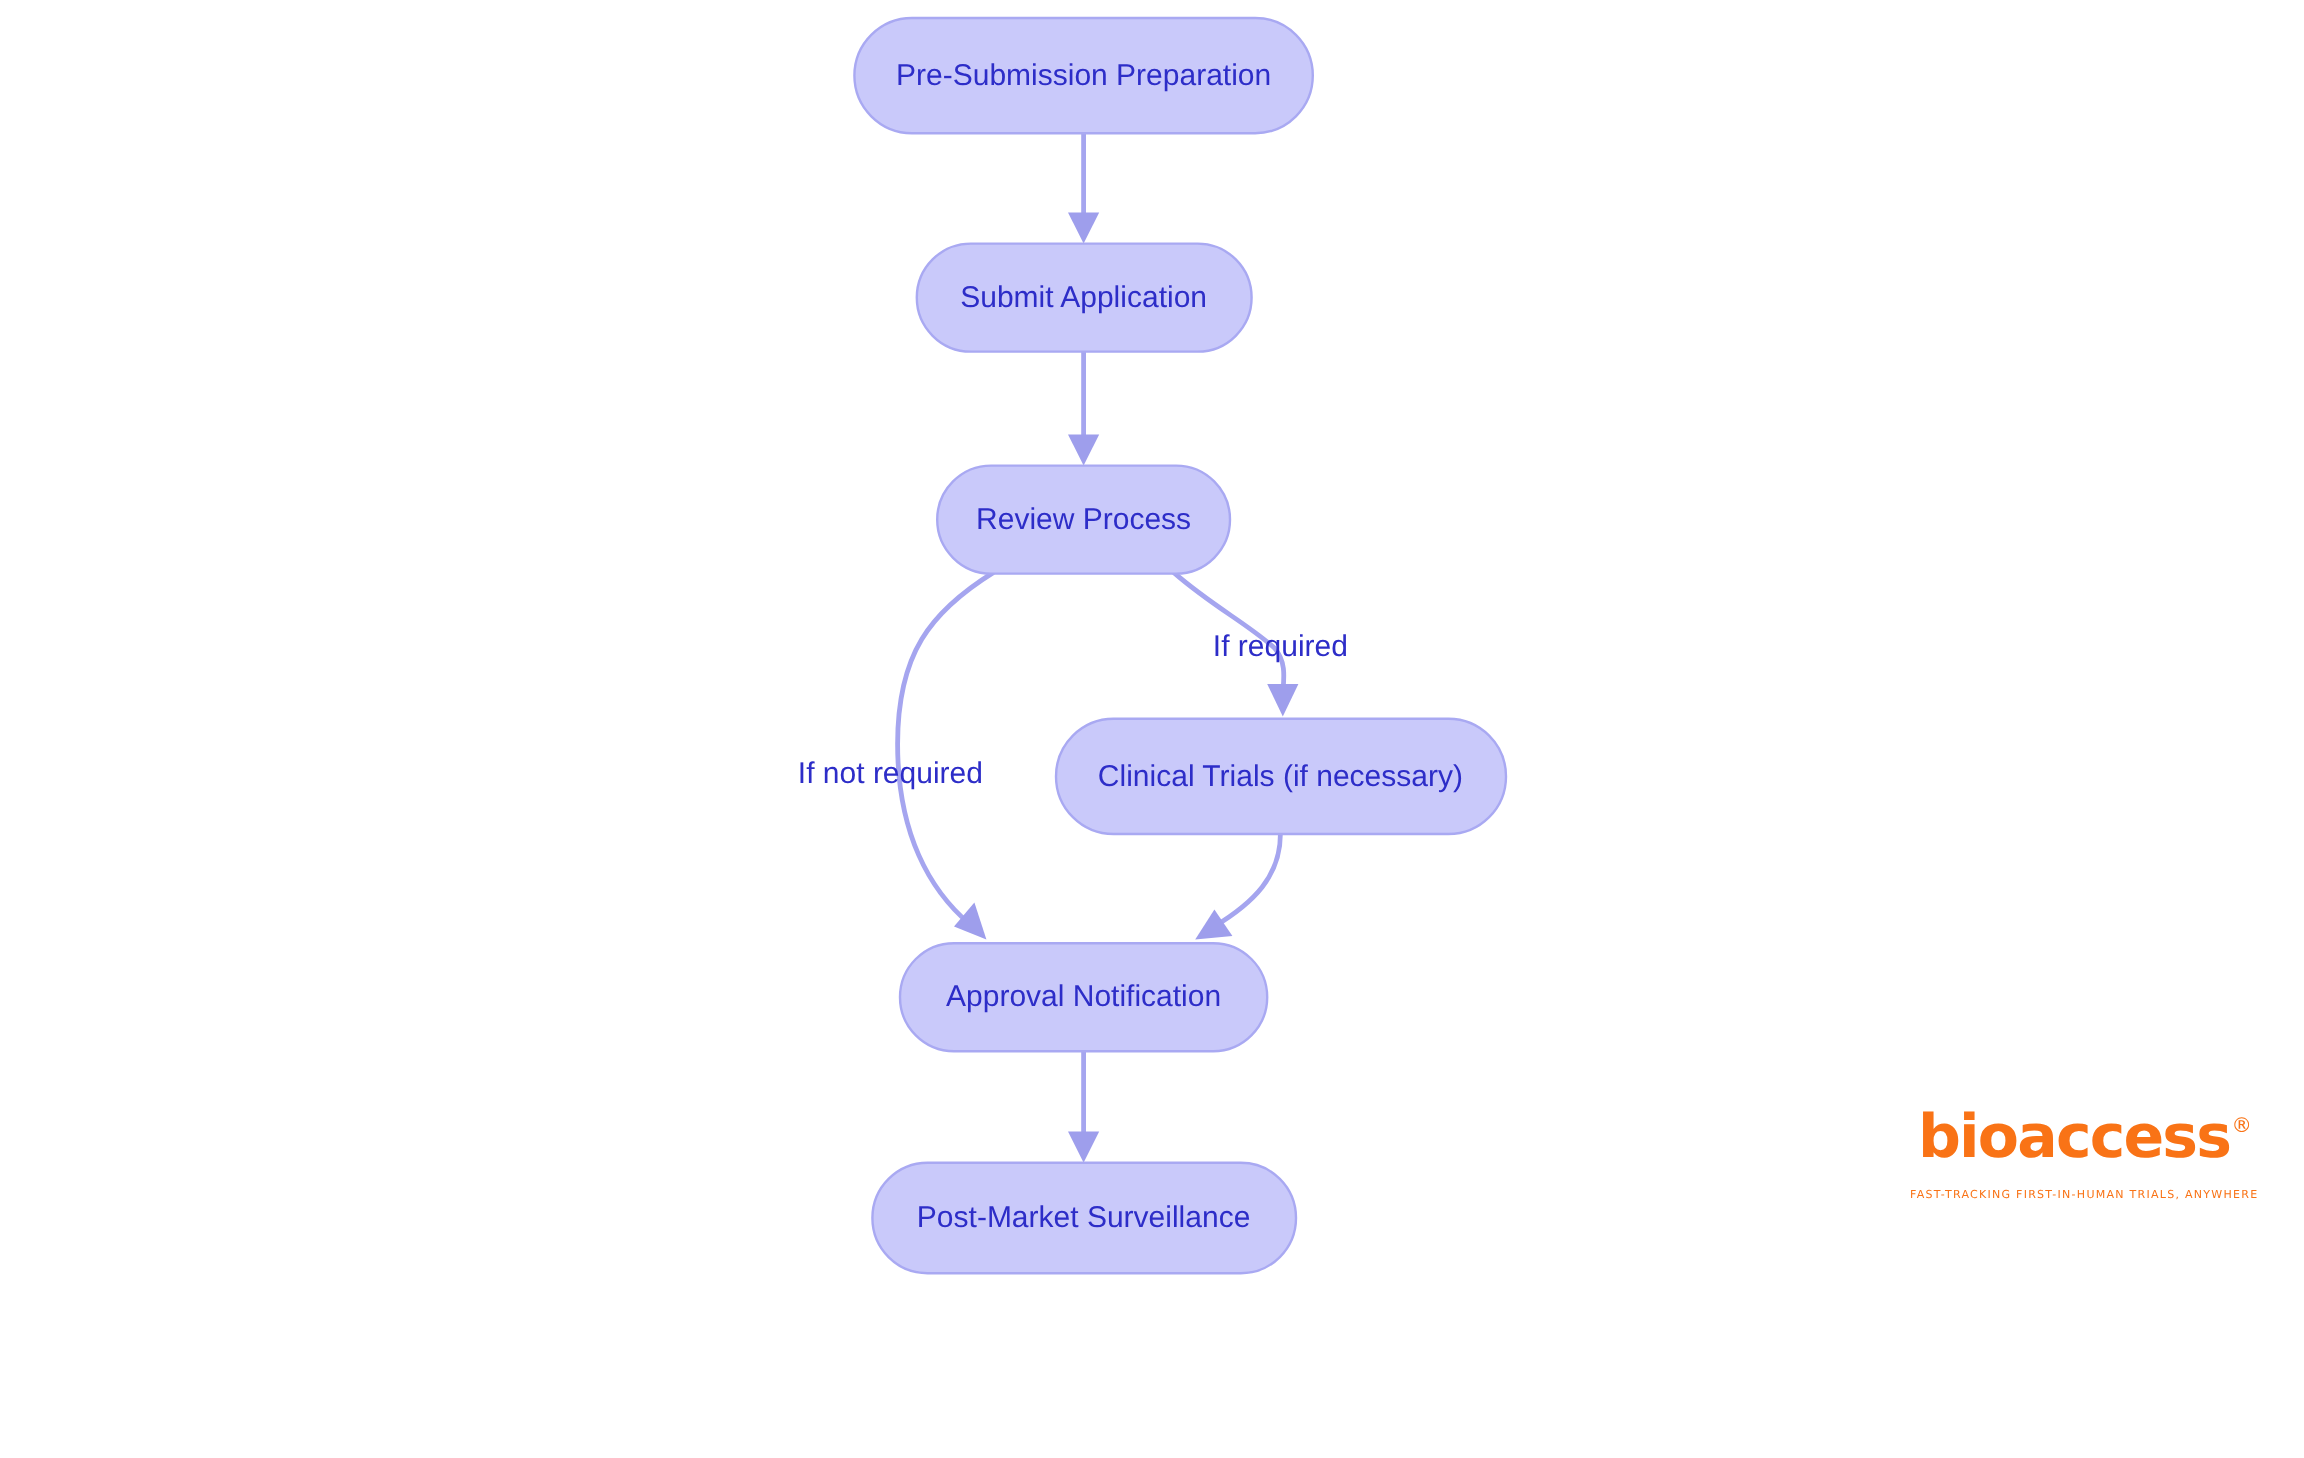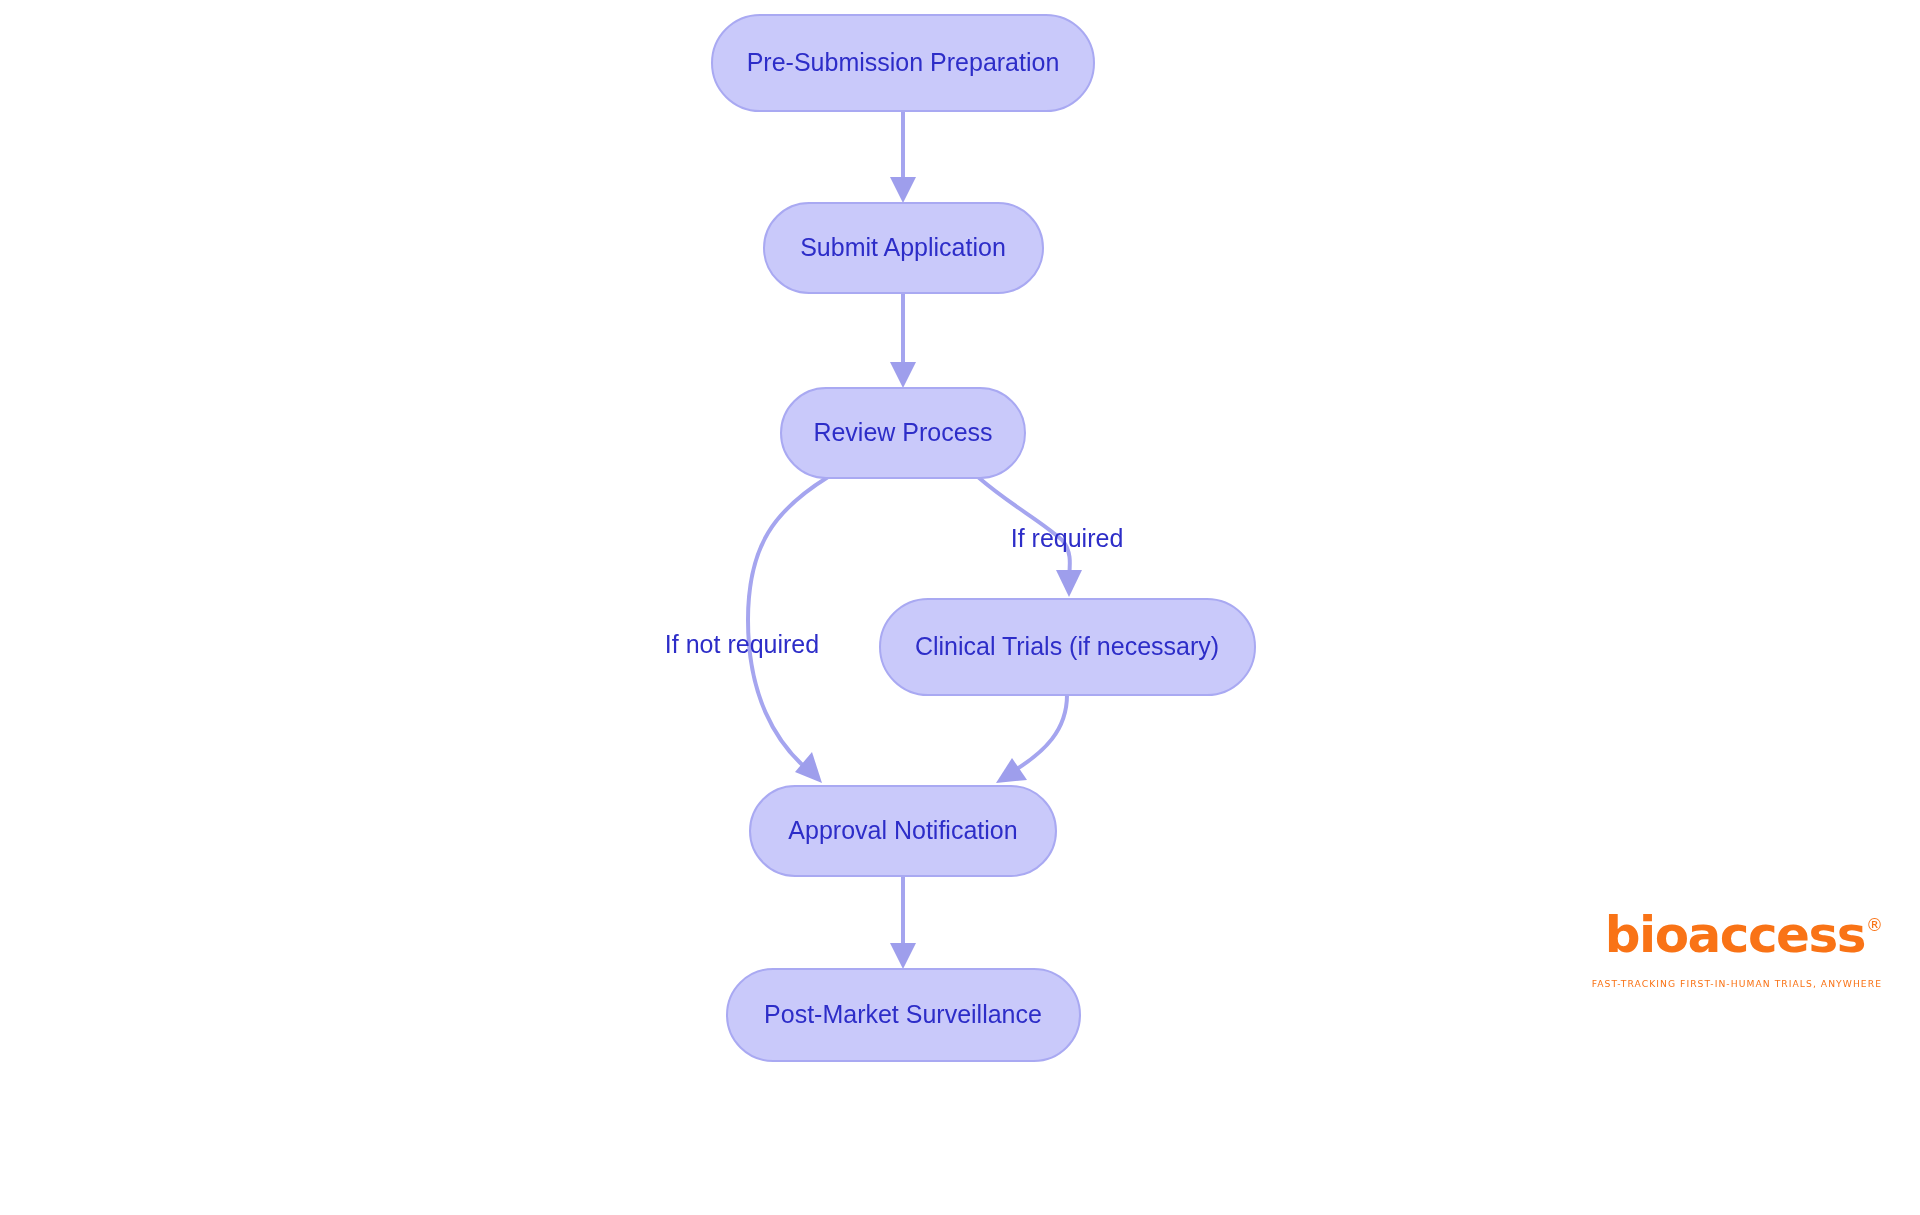--- a/index.html
+++ b/index.html
@@ -51,22 +51,22 @@
     text-anchor: middle;
     dominant-baseline: middle;
   }
   .arrow-head {
     fill: #9e9eec;
   }
   
   #logo {
     position: absolute;
     right: 38px;
-    bottom: 36px;
-    text-align: right;
+    bottom: 24px;
+    text-align: center;
     line-height: 1;
     user-select: none;
   }
   #logo .wordmark {
     font-family: "DejaVu Sans", sans-serif;
     font-weight: bold;
     font-size: 50px;
     color: #f97316;
     letter-spacing: -1.5px;
     position: relative;

